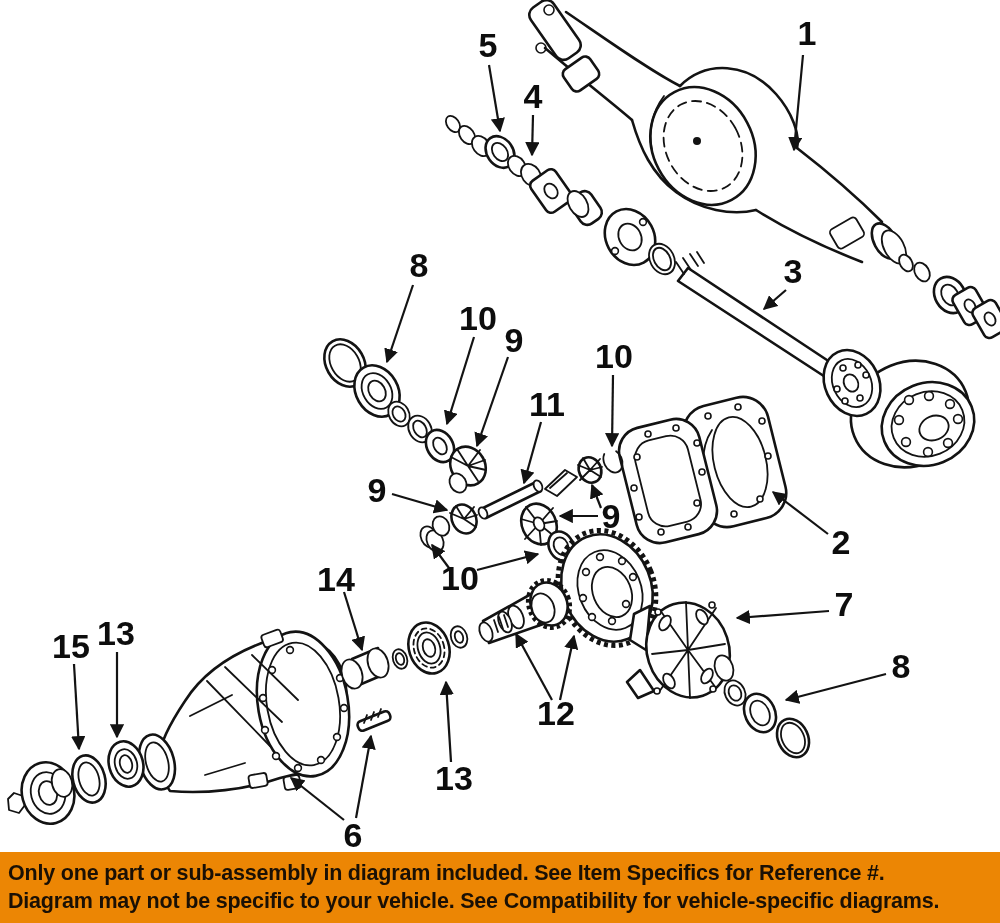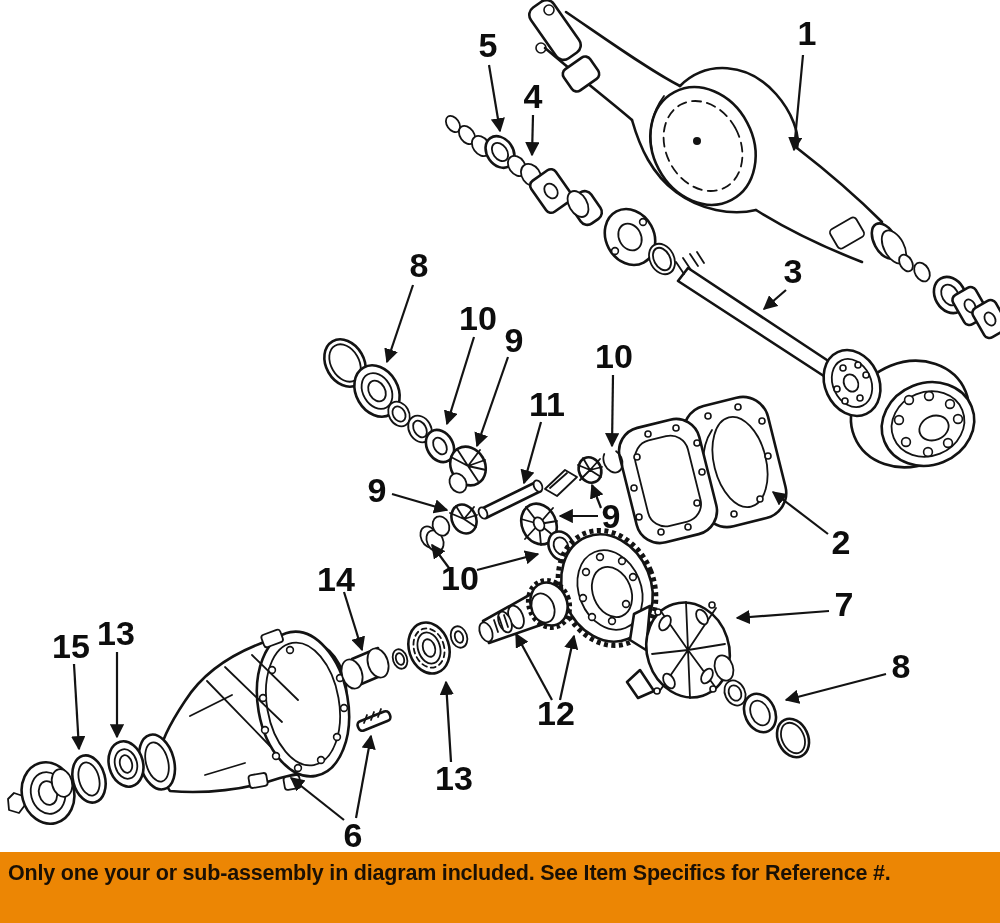--- a/index.html
+++ b/index.html
@@ -313,14 +313,15 @@
     <text class="callout-num" x="844" y="616">7</text>
     <text class="callout-num" x="901" y="678">8</text>
     <text class="callout-num" x="556" y="725">12</text>
     <text class="callout-num" x="454" y="790">13</text>
     <text class="callout-num" x="353" y="847">6</text>
   </g>
 </svg>
 </div>
 
 <div class="banner">
-  <div>Only one your or sub-assembly in diagram included. See Item Specifics for Reference #.</div>
+  <div>Only one part or sub-assembly in diagram included. See Item Specifics for Reference #.</div>
+  <div>Diagram may not be specific to your vehicle. See Compatibility for vehicle-specific diagrams.</div>
 </div>
 
 </body></html>

